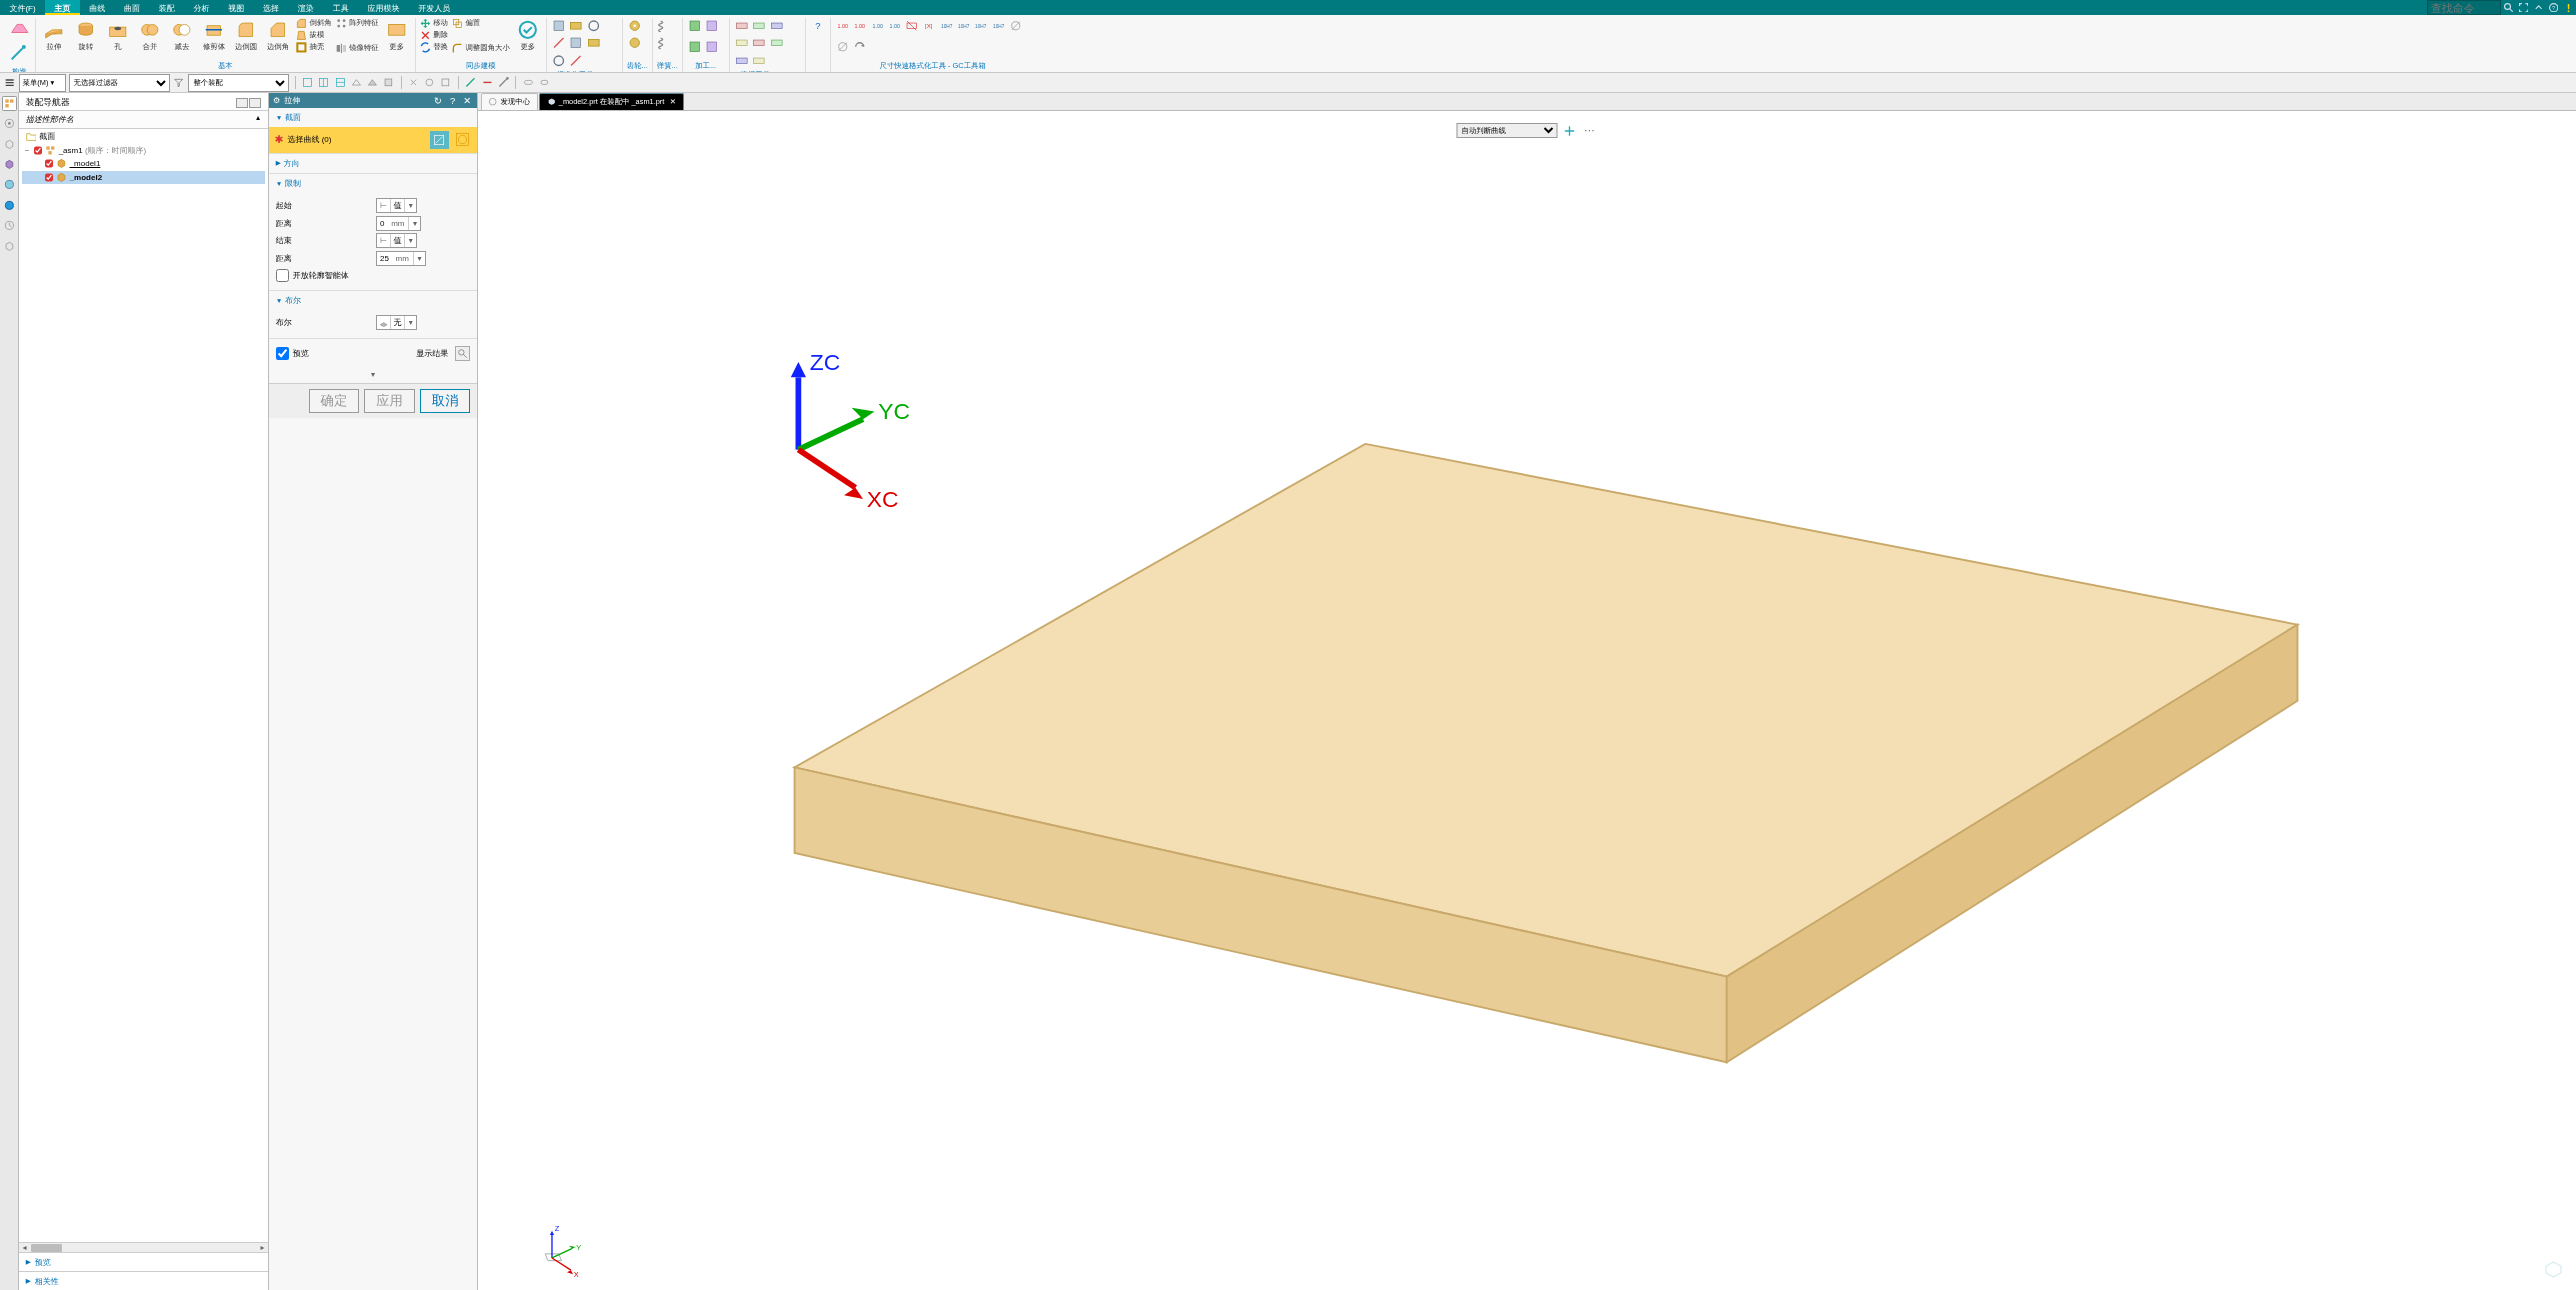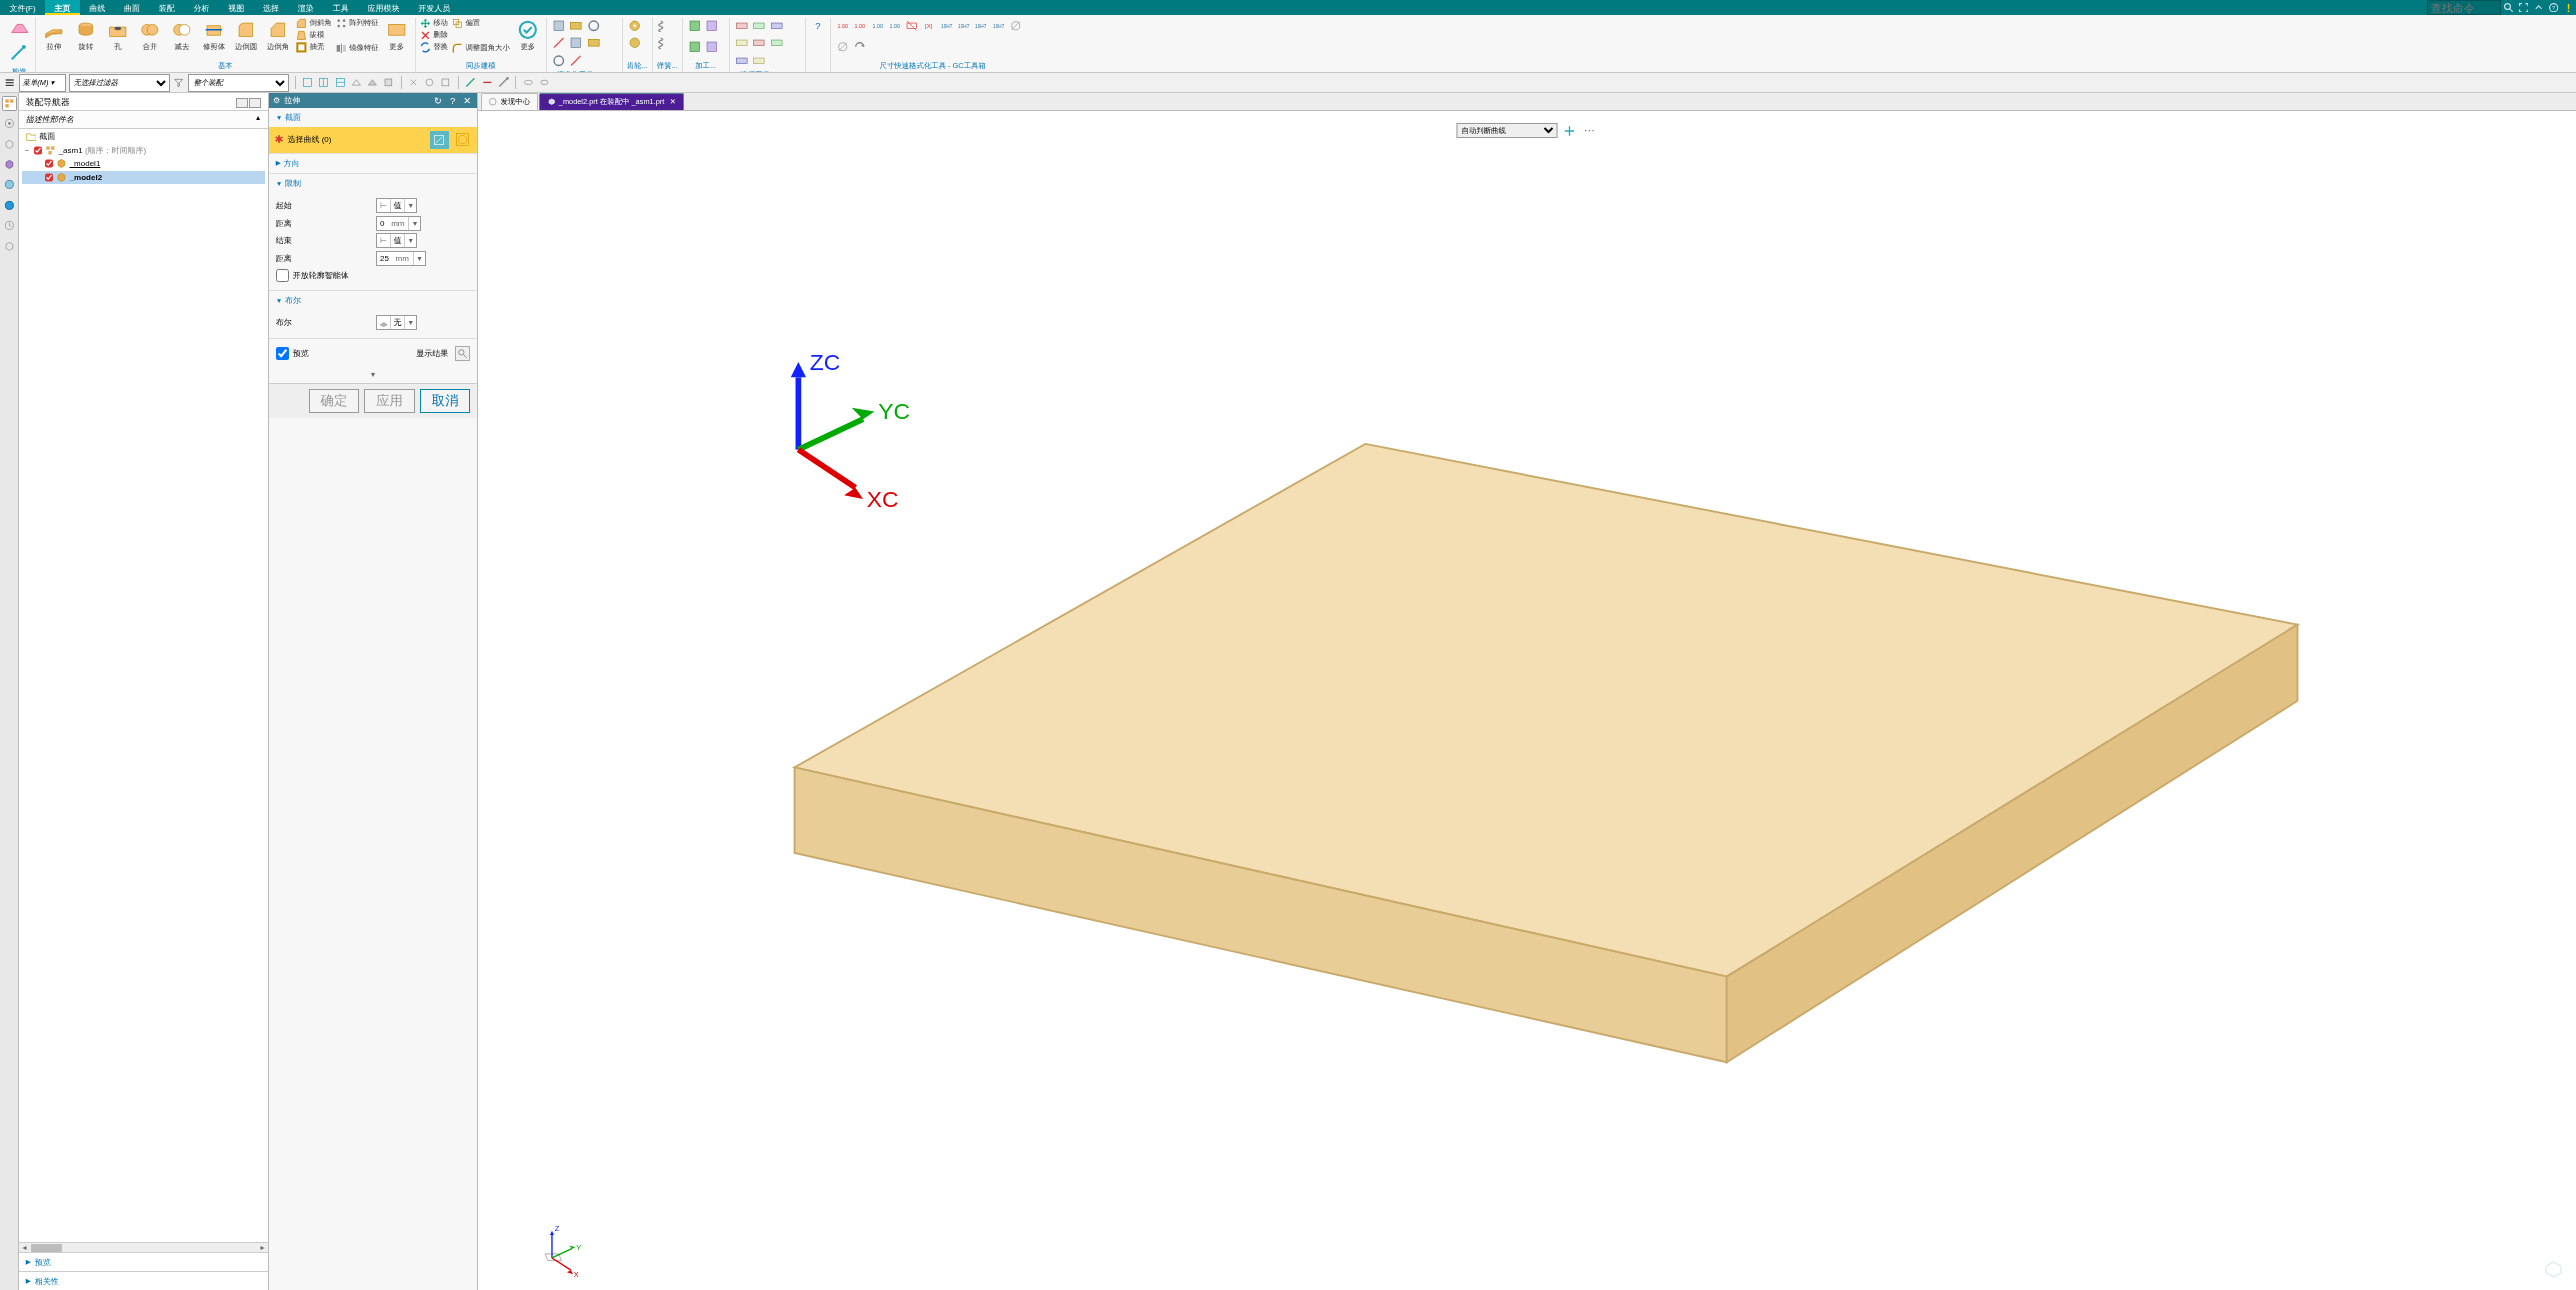--- a/index.html
+++ b/index.html
@@ -22,21 +22,21 @@
 .bigBtn .ic { width: 21.6px; height: 21.6px; border-radius: 1.3px; }
 .bigBtn .lbl { font-size: 7.4px; color: #333; white-space: nowrap; }
 .smallRow { display:flex; align-items:center; gap:2.7px; font-size:7.4px; color:#333; cursor:pointer; white-space:nowrap; }
 .smallRow .ic { width:10.8px; height:10.8px; }
 .stackSmall { display:flex; flex-direction:column; gap:1.3px; justify-content:center; }
 .iconOnly { width:16px; height:16px; display:flex; align-items:center; justify-content:center; cursor:pointer; }
 .iconOnly .ic { width:13.5px; height:13.5px; }
 
 
 .selbar { background:#f0f0f0; border-bottom:0.7px solid #c8c8c8; height:20px; display:flex; align-items:center; padding:0 2.7px; gap:2.7px; }
-.selbar select, .selbar .combo { border:0.7px solid #999; background:#fff; font-size:7.4px; height:18px;font-style:italic; }
+.selbar select, .selbar .combo { border:0.7px solid #999; background:#fff; font-size:7.4px; height:18px; }
 .selbar .combo { display:flex; align-items:center; padding:0 2.7px; }
 .selbar .sep { width:0.7px; height:13.5px; background:#bbb; margin:0 2.7px; }
 .smallIco { width:13.5px; height:13.5px; display:flex; align-items:center; justify-content:center; cursor:pointer; }
 
 
 .main { display:flex; height: calc(100vh - 93px); }
 .sidetab { width:19px; background:#e8e8e8; border-right:0.7px solid #bbb; display:flex; flex-direction:column; align-items:center; padding-top:2.7px; gap:5.4px; }
 .sidetab .st { width:15px; height:15px; cursor:pointer; border-radius:1.3px; display:flex; align-items:center; justify-content:center; }
 .sidetab .st.active { background:#fff; border:0.7px solid #999; }
 
@@ -87,21 +87,21 @@
 .previewRow .right { display:flex; align-items:center; gap:7px; }
 .expandMore { text-align:center; padding:1.3px 0 4px 0; color:#666; cursor:pointer; }
 .dlgButtons { display:flex; justify-content:flex-end; gap:5.4px; padding:5.4px 6.7px; background:#eee; border-top:0.7px solid #ccc; }
 .dlgButtons button { padding:2px 10.8px; border:0.7px solid #999; background:#f4f4f4; cursor:pointer; }
 .dlgButtons button:disabled { color:#999; }
 .dlgButtons button.primary { border-color:#0088aa; color:#0074b8; }
 
 
 .tabStrip { display:flex; border-bottom:0.7px solid #bbb; background:#ececec; height:17.5px; align-items:flex-end; padding-left:2.7px; }
 .tabStrip .tab { padding:2.7px 6.7px; border:0.7px solid #bbb; border-bottom:none; background:#f8f8f8; margin-right:1.3px; border-radius:2px 2px 0 0; cursor:pointer; display:flex; align-items:center; gap:2.7px; font-size:7.4px; }
-.tabStrip .tab.active { background:#4c1d95; color:#fff; border-color:#5b889b; }
+.tabStrip .tab.active { background:#000000; color:#fff; border-color:#5b889b; }
 .tabStrip .tab .x { margin-left:2.7px; cursor:pointer; }
 
 
 .canvas { flex:1; position:relative; background:#fff; overflow:hidden; }
 .topFloat { position:absolute; top:12px; left:50%; transform:translateX(-50%); display:flex; gap:4px; align-items:center; }
 .topFloat select { border:0.7px solid #999; height:15px; font-size:7.4px; width:101px; }
 .topFloat .fIco { width:16px; height:16px; border:0.7px solid transparent; display:flex; align-items:center; justify-content:center; cursor:pointer; }
 .axisTriad { position:absolute; bottom:9.4px; left:55px; }
 .watermark { position:absolute; right:10.8px; bottom:9.4px; opacity:.25; }
 

